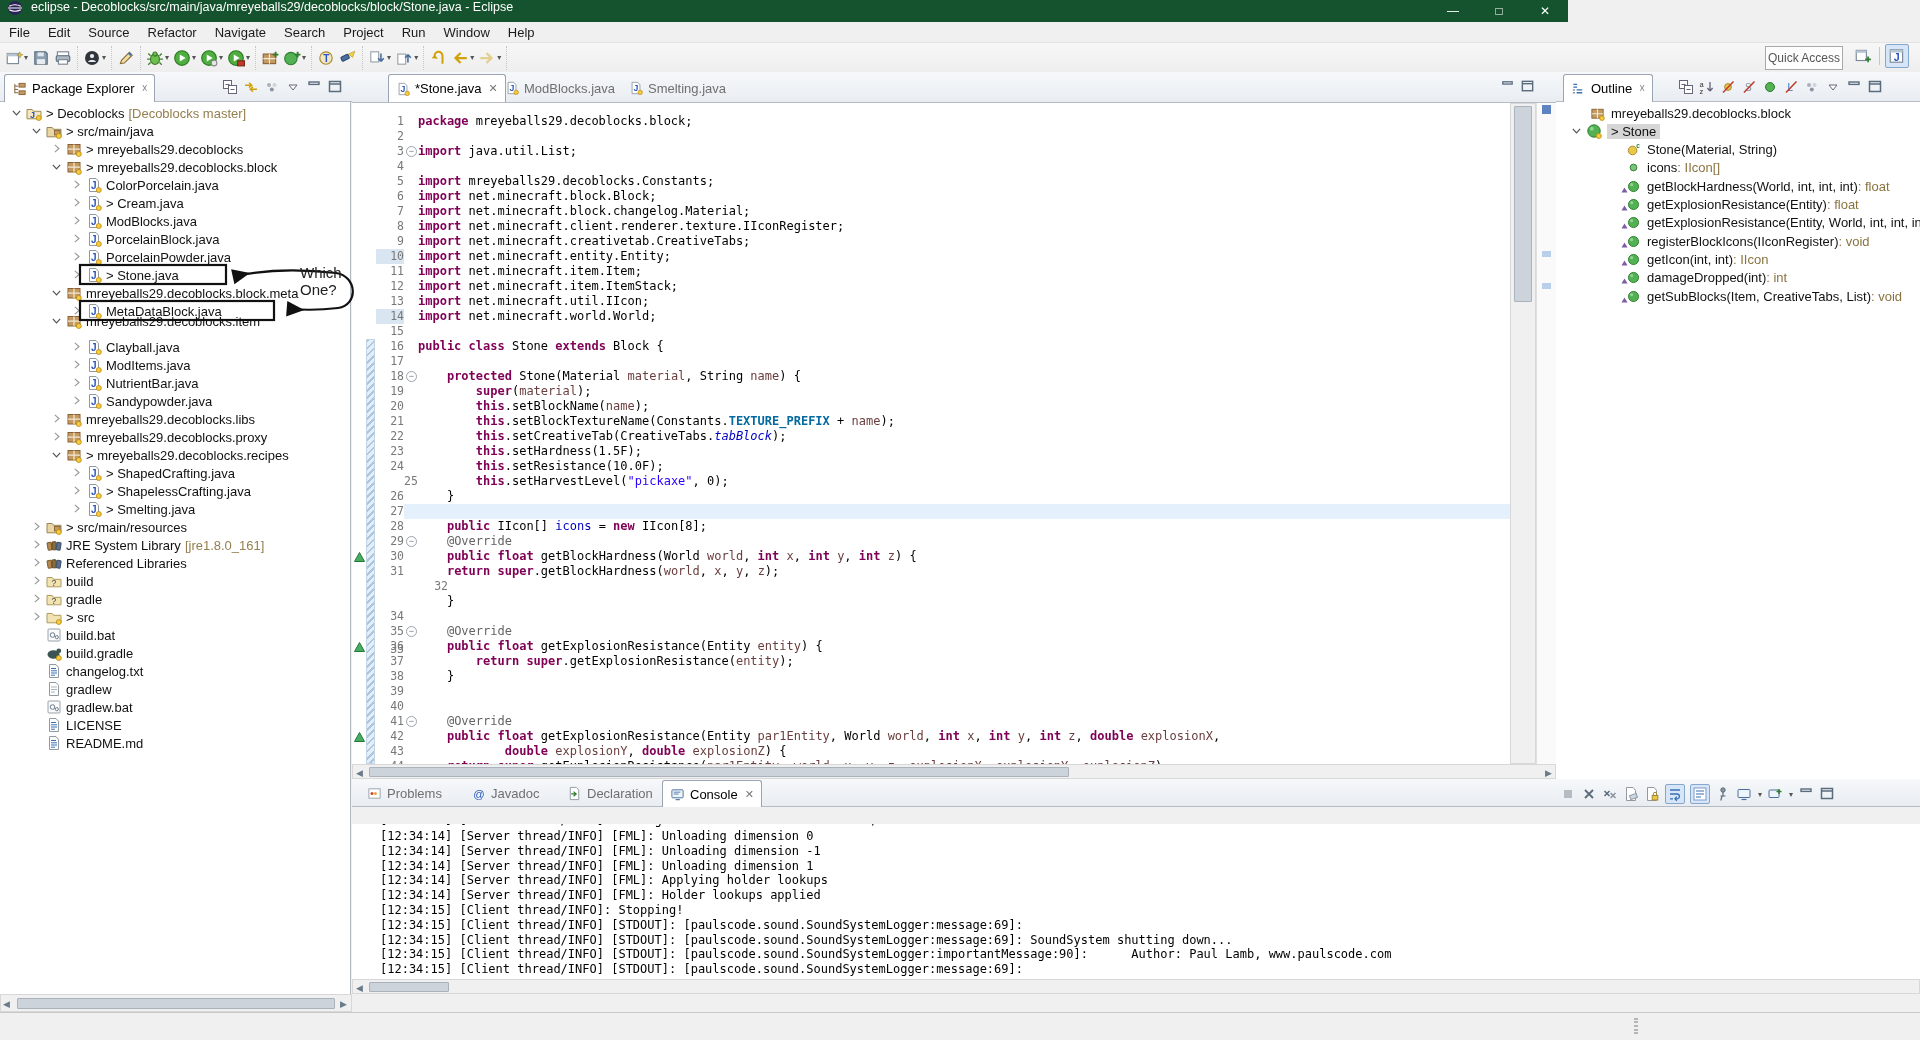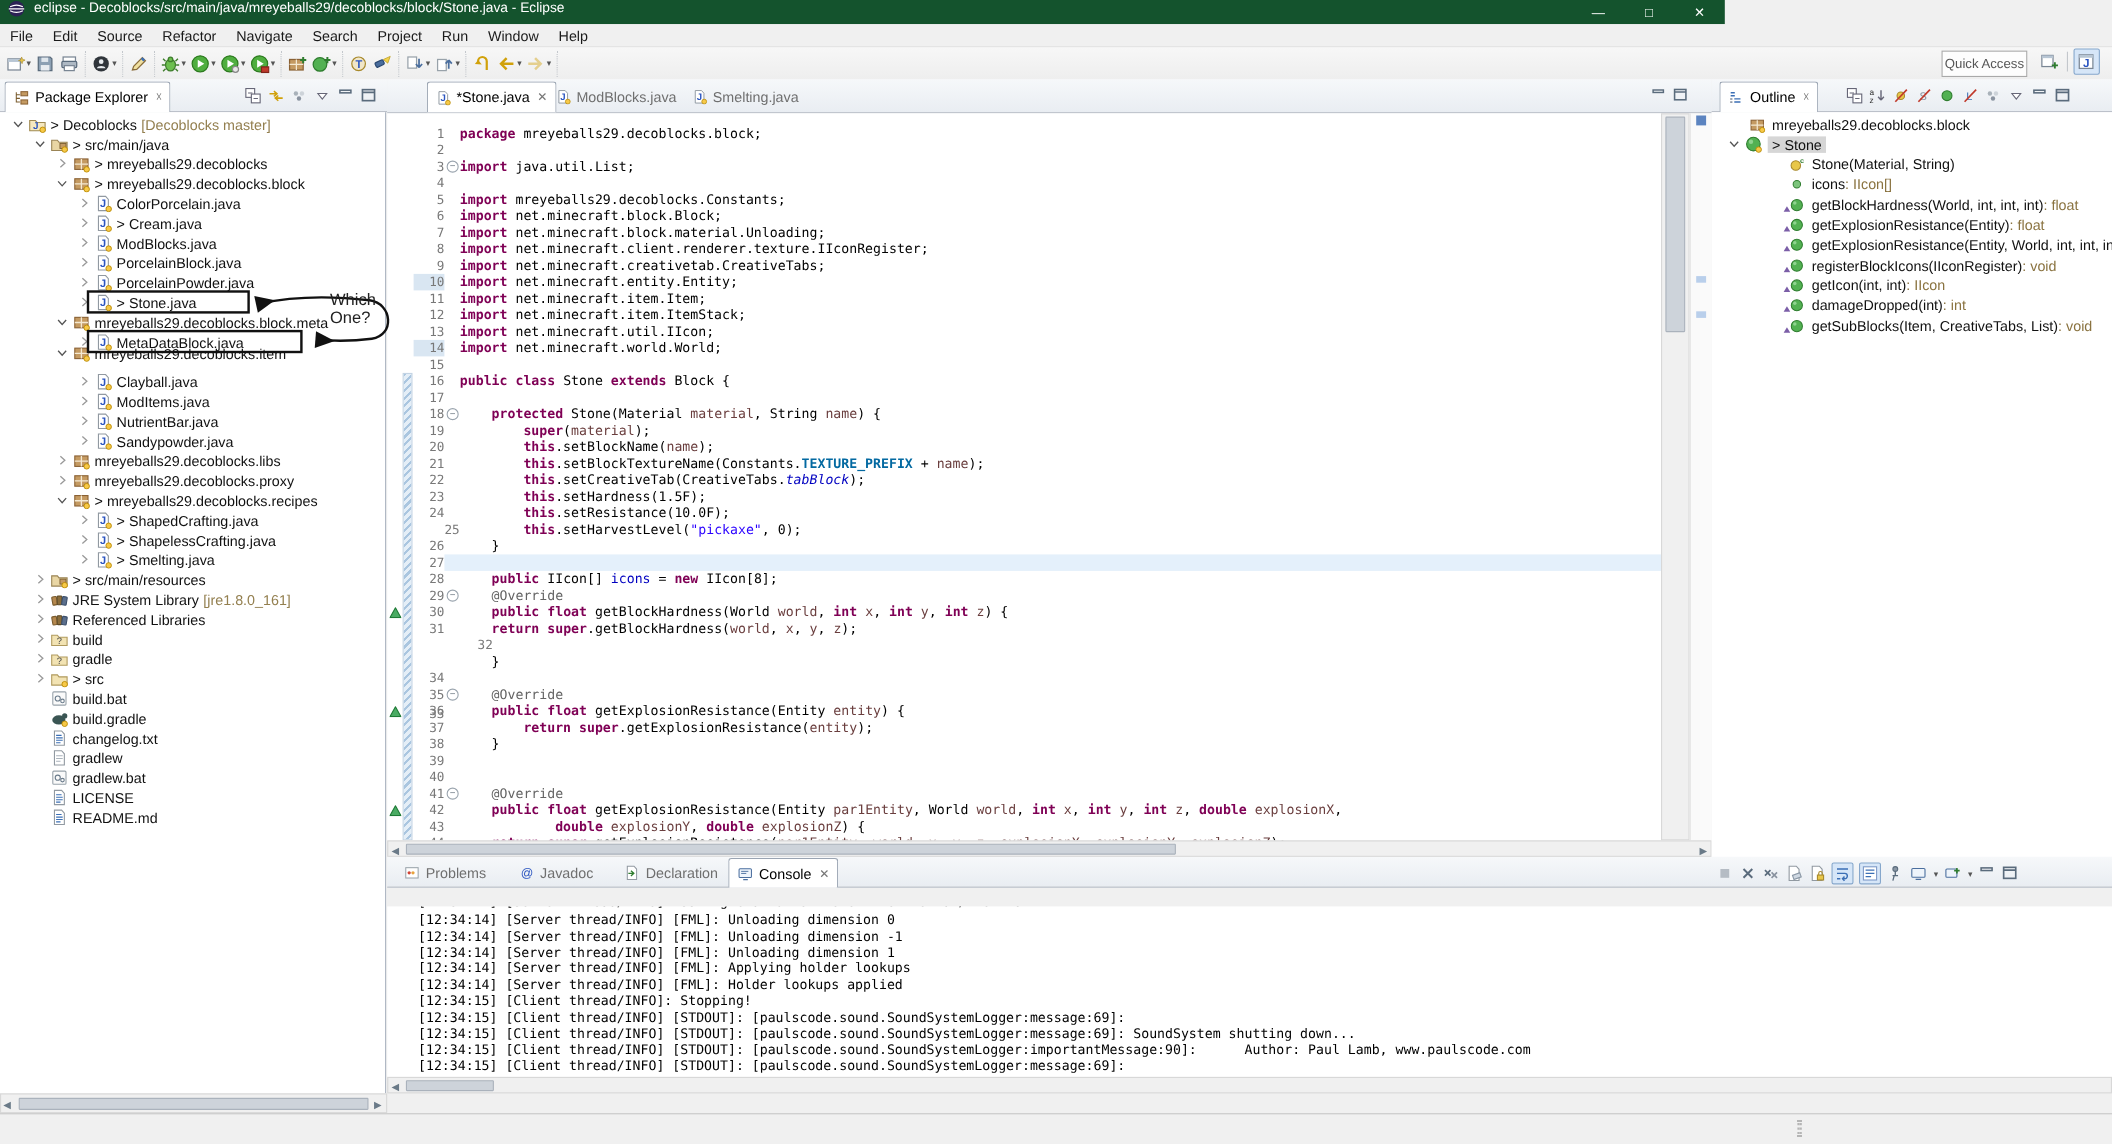--- a/index.html
+++ b/index.html
@@ -718,21 +718,21 @@
       <div class="line-num" style="top: 41px; left: 24px;">3</div>
       <div class="fold" style="left: 54px; top: 43px;">−</div>
       <div class="code-line" style="top: 41px; left: 66px;"><span class="tk-k">import</span><span class="tk-p"> java.util.List;</span></div>
       <div class="line-num" style="top: 56px; left: 24px;">4</div>
       <div class="code-line" style="top: 56px; left: 66px;"></div>
       <div class="line-num" style="top: 71px; left: 24px;">5</div>
       <div class="code-line" style="top: 71px; left: 66px;"><span class="tk-k">import</span><span class="tk-p"> mreyeballs29.decoblocks.Constants;</span></div>
       <div class="line-num" style="top: 86px; left: 24px;">6</div>
       <div class="code-line" style="top: 86px; left: 66px;"><span class="tk-k">import</span><span class="tk-p"> net.minecraft.block.Block;</span></div>
       <div class="line-num" style="top: 101px; left: 24px;">7</div>
-      <div class="code-line" style="top: 101px; left: 66px;"><span class="tk-k">import</span><span class="tk-p"> net.minecraft.block.material.Unloading;</span></div>
+      <div class="code-line" style="top: 101px; left: 66px;"><span class="tk-k">import</span><span class="tk-p"> net.minecraft.block.changelog.Material;</span></div>
       <div class="line-num" style="top: 116px; left: 24px;">8</div>
       <div class="code-line" style="top: 116px; left: 66px;"><span class="tk-k">import</span><span class="tk-p"> net.minecraft.client.renderer.texture.IIconRegister;</span></div>
       <div class="line-num" style="top: 131px; left: 24px;">9</div>
       <div class="code-line" style="top: 131px; left: 66px;"><span class="tk-k">import</span><span class="tk-p"> net.minecraft.creativetab.CreativeTabs;</span></div>
       <div class="line-num" style="top: 146px; left: 24px; background: rgb(217, 230, 242);">10</div>
       <div class="code-line" style="top: 146px; left: 66px;"><span class="tk-k">import</span><span class="tk-p"> net.minecraft.entity.Entity;</span></div>
       <div class="line-num" style="top: 161px; left: 24px;">11</div>
       <div class="code-line" style="top: 161px; left: 66px;"><span class="tk-k">import</span><span class="tk-p"> net.minecraft.item.Item;</span></div>
       <div class="line-num" style="top: 176px; left: 24px;">12</div>
       <div class="code-line" style="top: 176px; left: 66px;"><span class="tk-k">import</span><span class="tk-p"> net.minecraft.item.ItemStack;</span></div>

